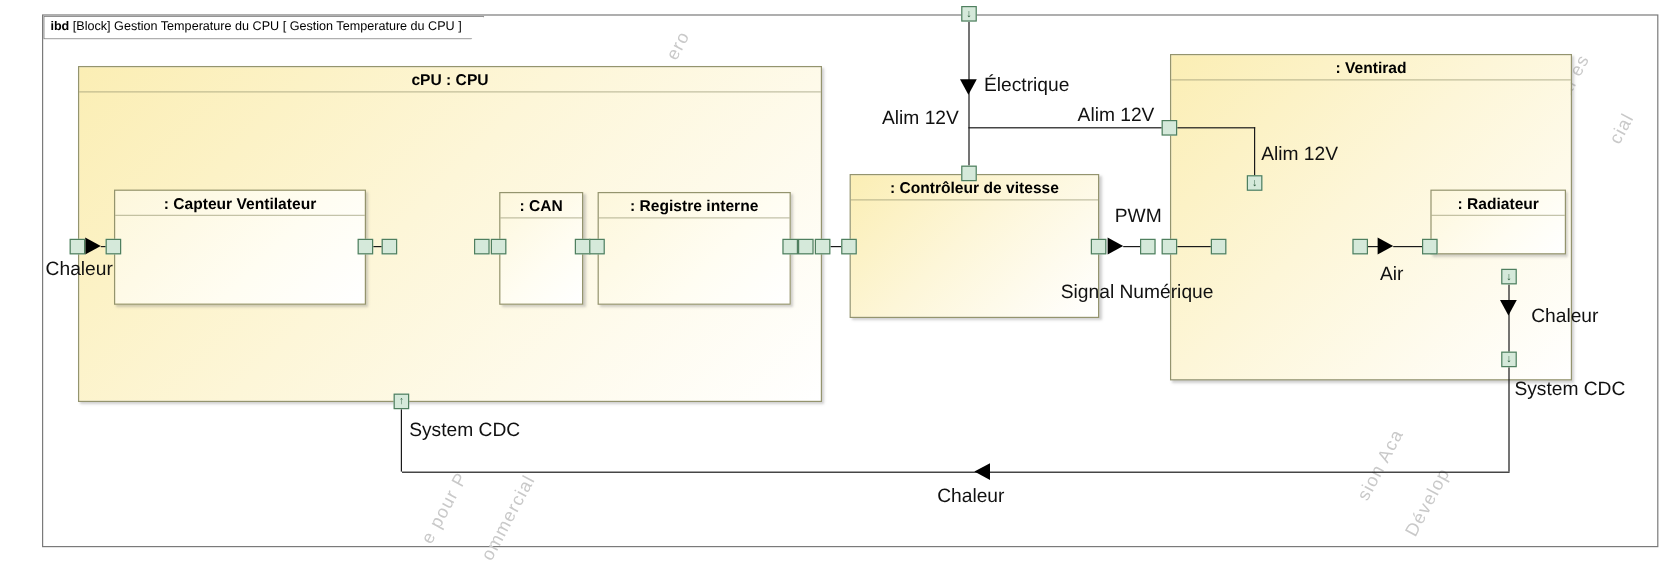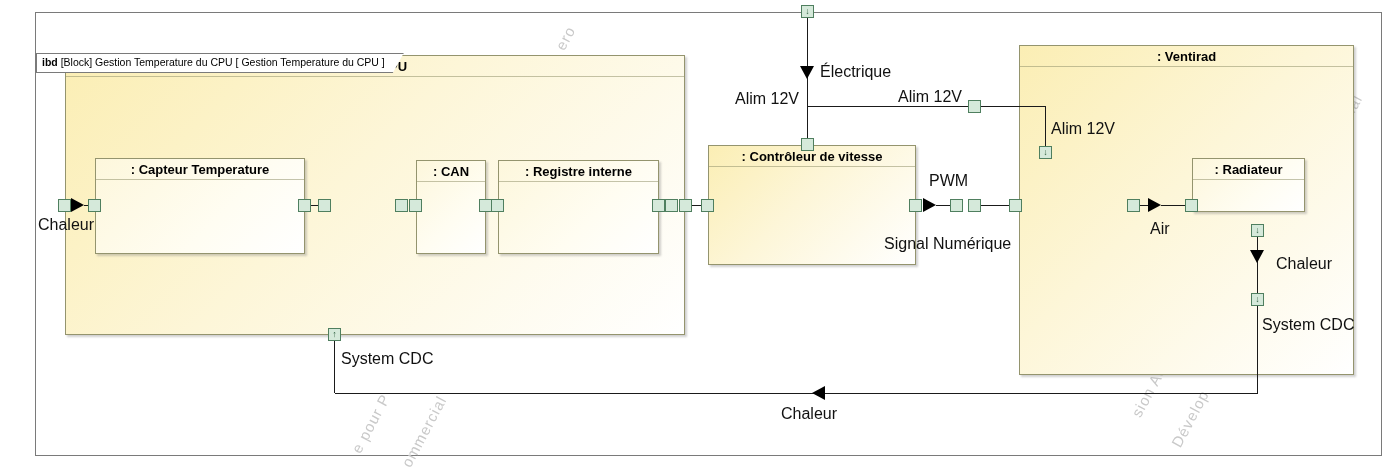--- a/index.html
+++ b/index.html
@@ -2,21 +2,21 @@
 <html><head>
 <meta charset="utf-8">
 <style>
   * { margin:0; padding:0; box-sizing:border-box; }
   body { font-family:"Liberation Sans", sans-serif; background:#ffffff; }
   #canvas { position:relative; width:1389px; height:469px; background:#ffffff; overflow:hidden; }
 
   .frame { position:absolute; border:1px solid #7a7a7a; background:#ffffff; }
   .frame-tab { position:absolute; background:#ffffff; border:1px solid #7a7a7a;
     font-size:10.5px; line-height:15px; padding:1px 18px 2px 5px; white-space:nowrap; z-index:3;
-    clip-path: polygon(0 0, 100% 0, calc(100% - 11px) 100%, 0 100%); margin-top: 40px; }
+    clip-path: polygon(0 0, 100% 0, calc(100% - 11px) 100%, 0 100%); }
   .frame-tab .kw { font-weight:bold; }
 
   .block { position:absolute; border:1px solid #94946e;
     background:linear-gradient(135deg,#fbeeb4 0%, #fdf6d8 45%, #ffffff 100%);
     box-shadow:2px 2px 2px rgba(120,120,120,0.35); z-index:2; }
   .block.inner { background:linear-gradient(135deg,#fdf7dc 0%, #fffdf2 60%, #ffffff 100%); }
   .block-title { text-align:center; font-weight:bold; font-size:13px; padding:3px 2px 2px;
     border-bottom:1px solid rgba(148,148,110,0.55); white-space:nowrap; overflow:hidden; }
 
   .port { position:absolute; width:13px; height:13px; background:#d5e9da; border:1px solid #4f7f5f;
@@ -53,32 +53,32 @@
   <div class="frame" style="left:35px; top:12px; width:1347px; height:444px;"></div>
   <div class="frame-tab" style="left:36px; top:13px;">
     <span class="kw">ibd</span>
     <span>[Block] Gestion Temperature du CPU [ Gestion Temperature du CPU ]</span>
   </div>
 
   <div class="block" style="left:65px; top:55px; width:620px; height:280px;">
     <div class="block-title">cPU : CPU</div>
   </div>
   <div class="block inner" style="left:95px; top:158px; width:210px; height:96px;">
-    <div class="block-title">: Capteur Temperature</div>
+    <div class="block-title">: Capteur Ventilateur</div>
   </div>
   <div class="block inner" style="left:416px; top:160px; width:70px; height:94px;">
     <div class="block-title">: CAN</div>
   </div>
   <div class="block inner" style="left:498px; top:160px; width:161px; height:94px;">
     <div class="block-title">: Registre interne</div>
   </div>
   <div class="block" style="left:708px; top:145px; width:208px; height:120px;">
     <div class="block-title">: Contrôleur de vitesse</div>
   </div>
-  <div class="block" style="left:1019px; top:45px; width:335px; height:330px;">
+  <div class="block" style="left:975px; top:45px; width:335px; height:272px;">
     <div class="block-title">: Ventirad</div>
   </div>
   <div class="block inner" style="left:1192px; top:158px; width:113px; height:54px;">
     <div class="block-title">: Radiateur</div>
   </div>
 
   <div class="hline" style="left:84px;  top:205px; width:5px;"></div>
   <div class="hline" style="left:311px; top:205px; width:8px;"></div>
   <div class="hline" style="left:692px; top:205px; width:10px;"></div>
   <div class="hline" style="left:936px; top:205px; width:15px;"></div>

